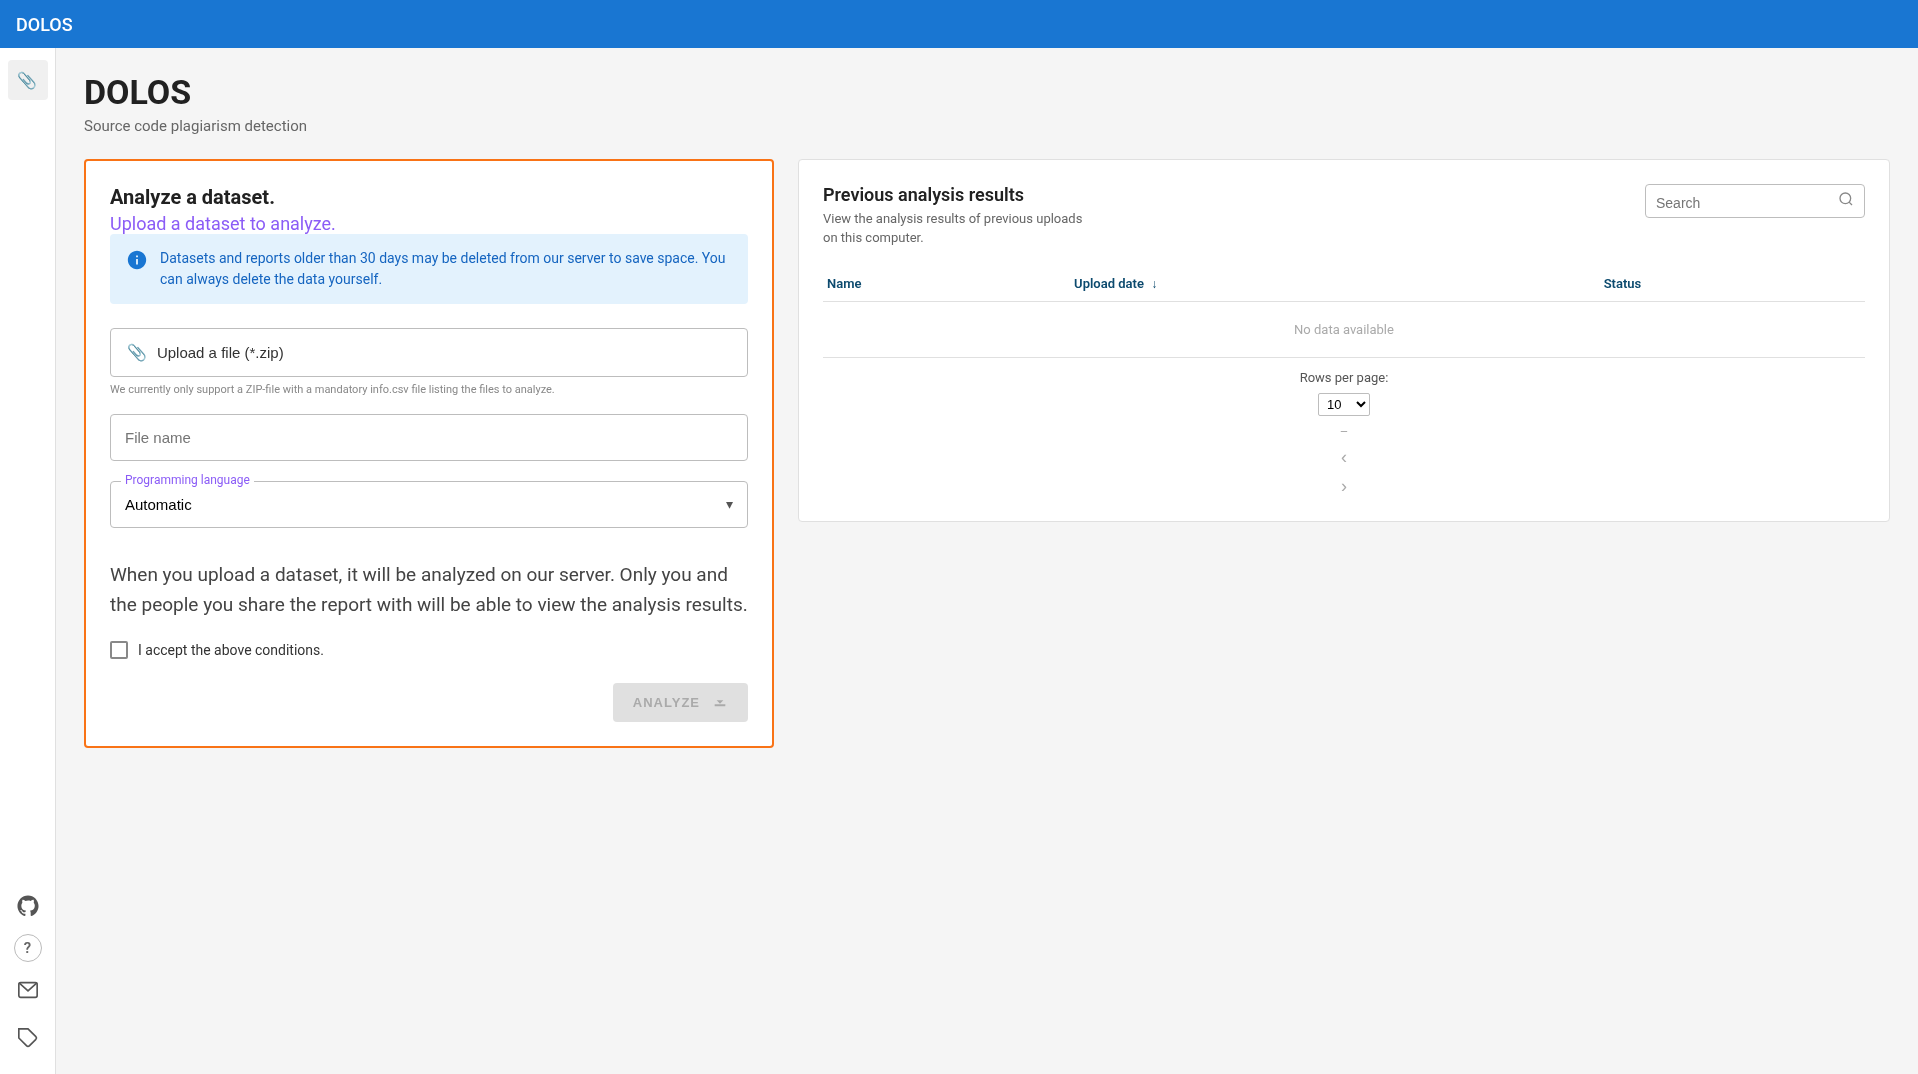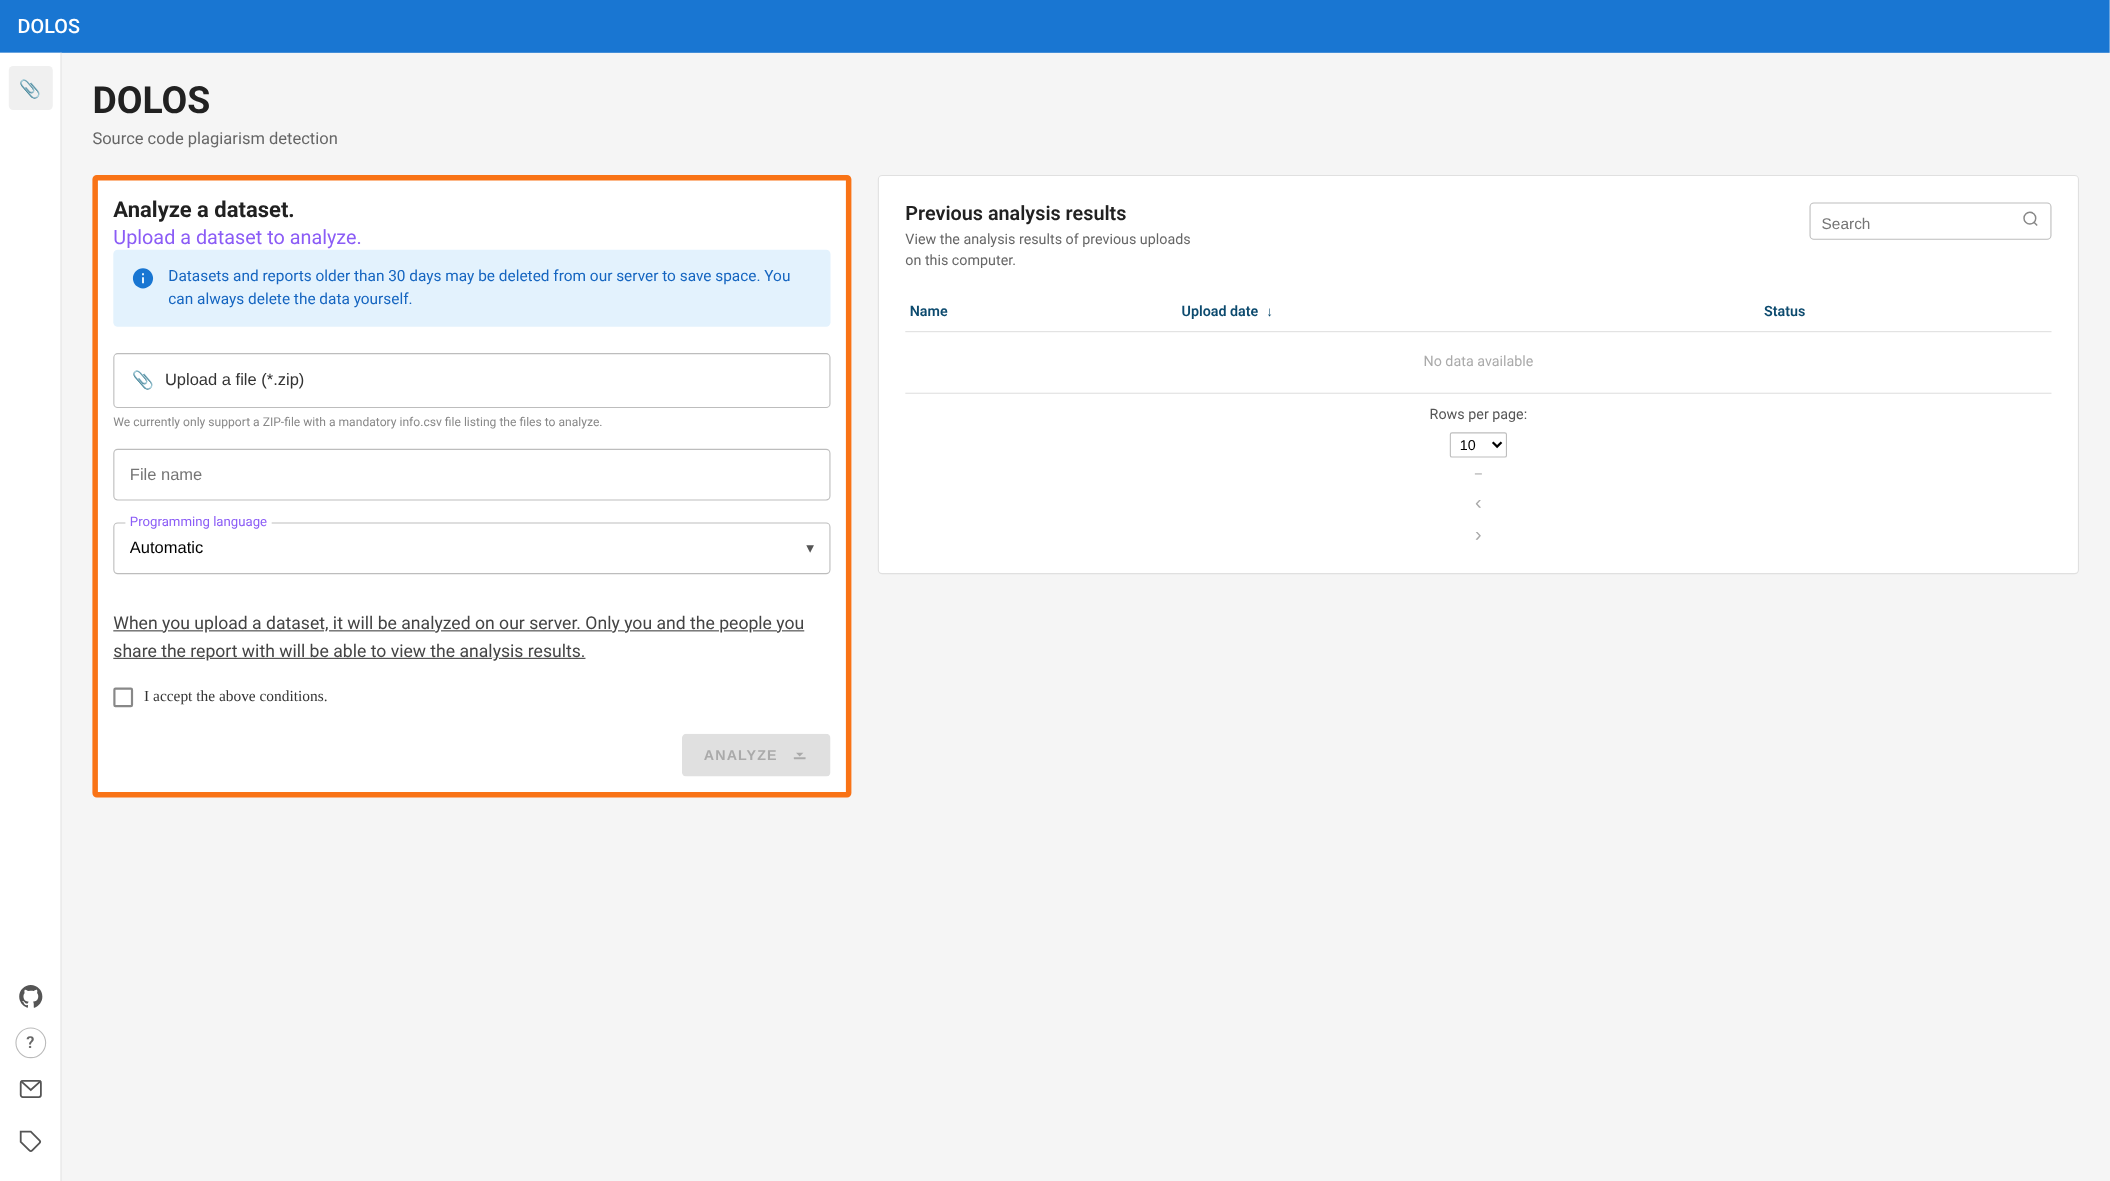--- a/index.html
+++ b/index.html
@@ -74,23 +74,23 @@
     #content-columns {
       display: flex;
       gap: 24px;
       align-items: flex-start;
     }
 
     
     #analyze-panel {
       flex: 0 0 690px;
       background: #fff;
-      border: 5px solid #f97316;
-      border-radius: 4px;
-      padding: 14px;
+      border: 2px solid #f97316;
+      border-radius: 4px;
+      padding: 24px;
     }
 
     .panel-title {
       font-size: 20px;
       font-weight: 700;
       margin-bottom: 4px;
     }
     .panel-subtitle {
       color: #8b5cf6;
       font-size: 18px;
@@ -185,43 +185,42 @@
       position: absolute;
       right: 14px;
       top: 50%;
       transform: translateY(-50%);
       pointer-events: none;
       color: #555;
     }
 
     
     .conditions-text {
-      font-size: 16px;
+      font-size: 19px;
       color: #444;
       line-height: 1.6;
       margin-bottom: 20px;
-      text-decoration: underline;
     }
 
     
     .checkbox-row {
       display: flex;
       align-items: center;
       gap: 10px;
       margin-bottom: 24px;
     }
     .checkbox-box {
       width: 18px;
       height: 18px;
       border: 2px solid #888;
       border-radius: 2px;
       flex-shrink: 0;
       cursor: pointer;
     }
-    .checkbox-label { font-size: 14px; color: #333; font-family: Liberation Serif, serif; }
+    .checkbox-label { font-size: 14px; color: #333; }
 
     
     .analyze-btn {
       float: right;
       background: #e0e0e0;
       color: #aaa;
       border: none;
       border-radius: 4px;
       padding: 10px 20px;
       font-size: 13px;

